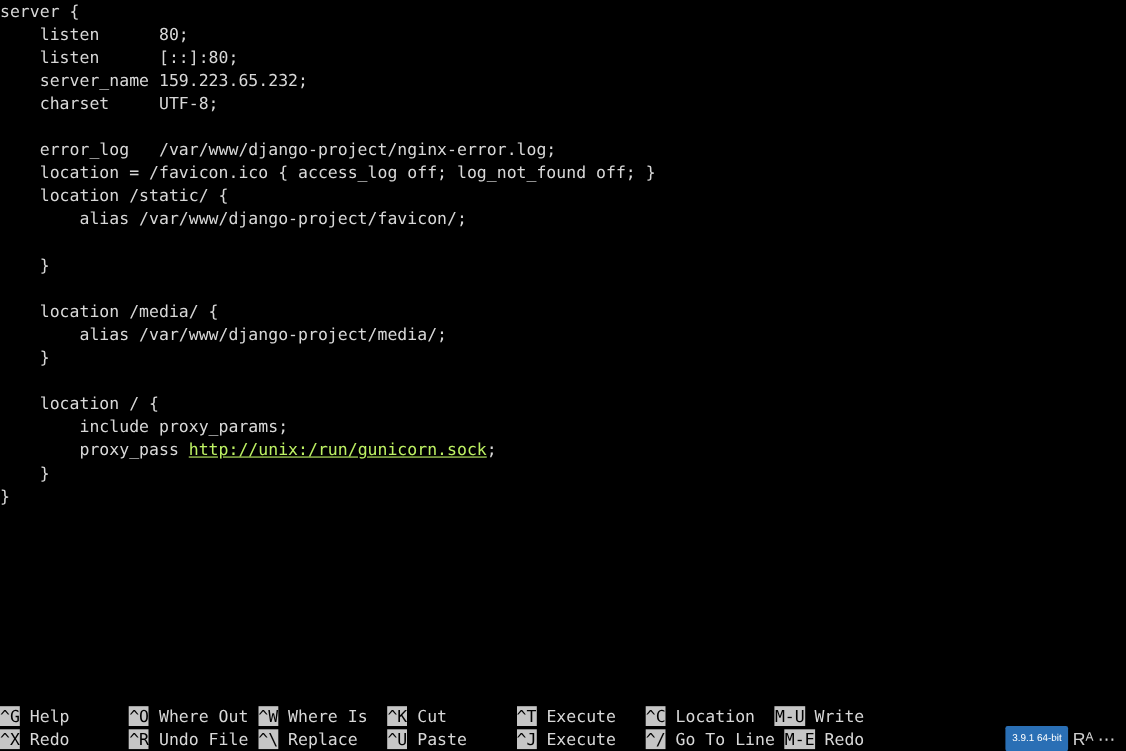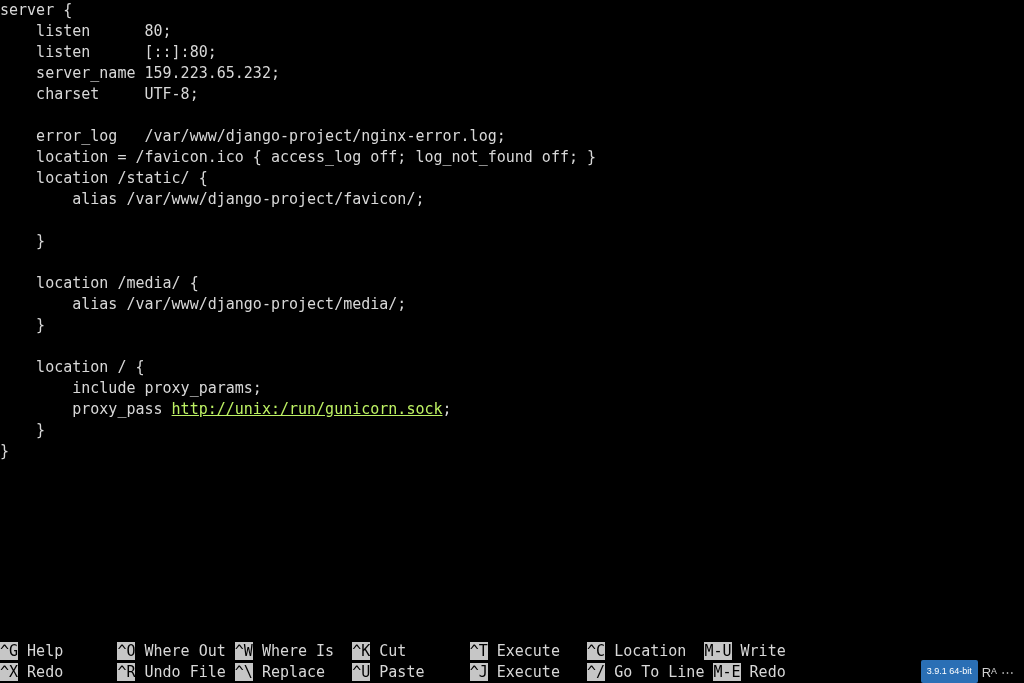--- a/index.html
+++ b/index.html
@@ -56,21 +56,21 @@
     gap: 4px;
     font-size: 9px;
     font-family: Arial, sans-serif;
     color: #fff;
   }
   .tb-pill {
     background: #2a6fb5;
     padding: 1px 6px;
     border-radius: 2px;
   }
-  .tb-icon { color: #cfcfcf; font-size: 13px; }
+  .tb-icon { color: #cfcfcf; font-size: 16px; }
 </style>
 </head>
 <body>
 
 <div class="terminal">
 
 
   <div class="content"><span>server {</span>
 <span>    listen      80;</span>
 <span>    listen      [::]:80;</span>

